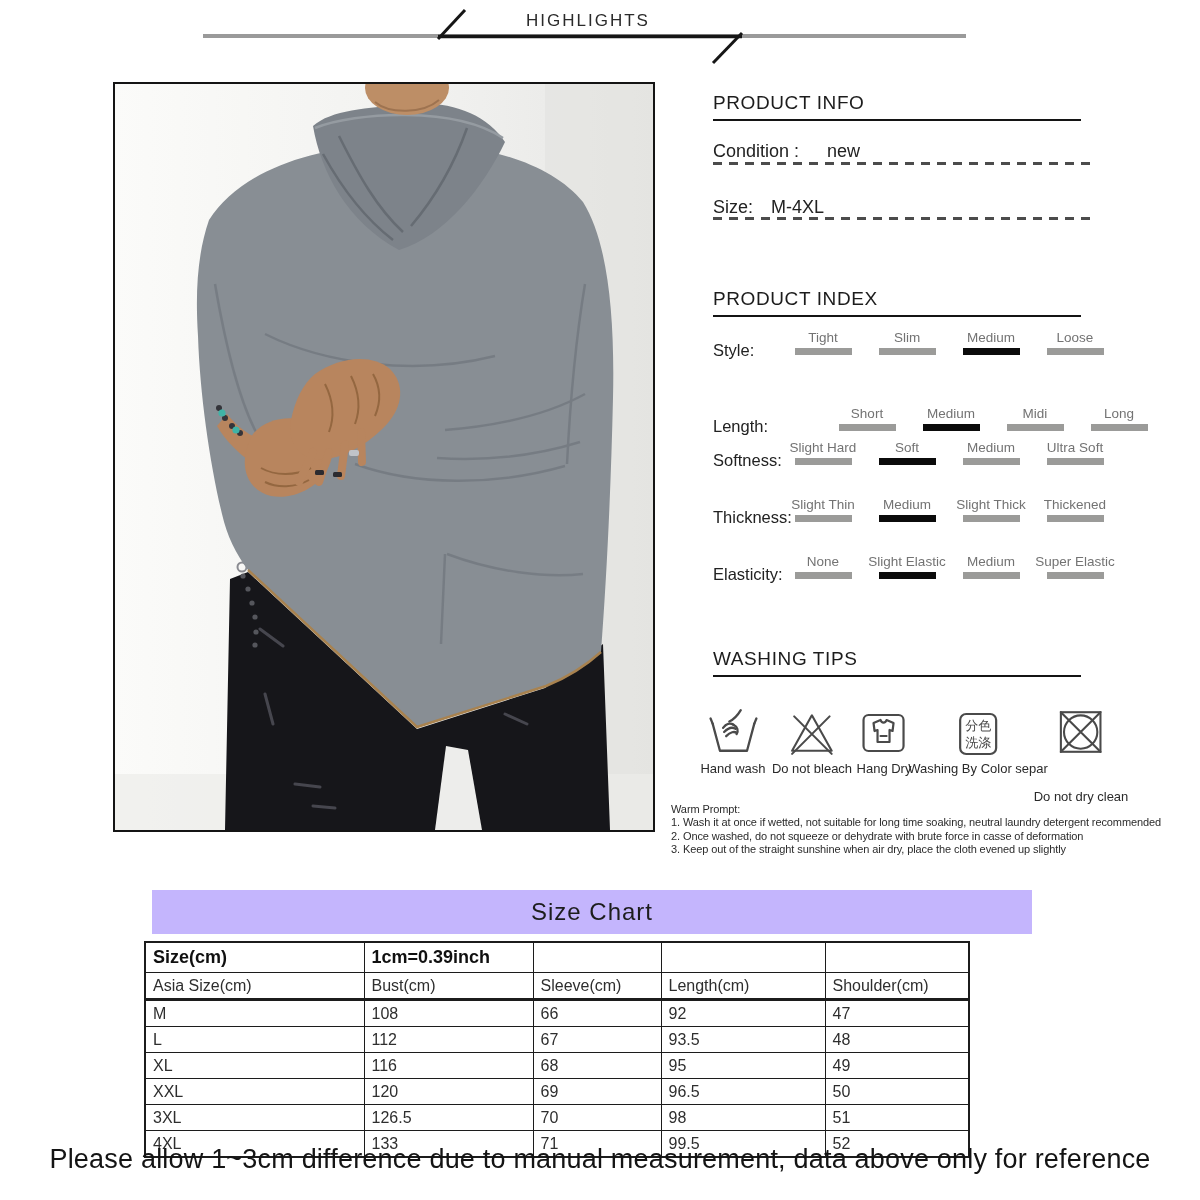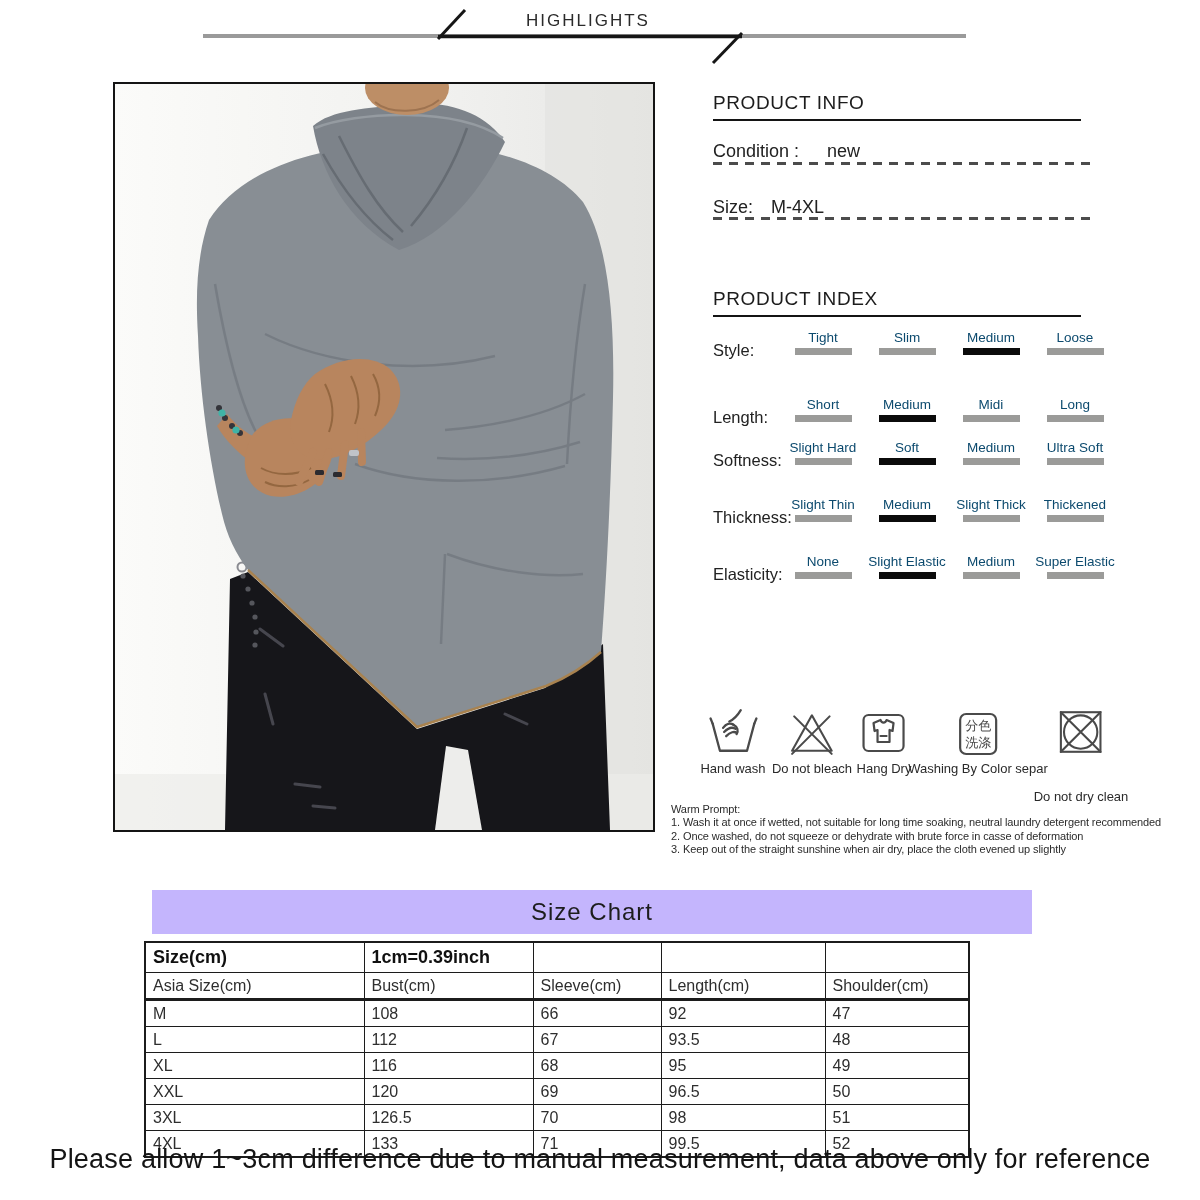--- a/index.html
+++ b/index.html
@@ -30,28 +30,28 @@
   .info-value{margin-left:28px;}
   #row-size .info-value{margin-left:18px;}
   .dash-line{position:absolute;left:713px;width:378px;height:3px;
         background:repeating-linear-gradient(90deg,#4c4c4c 0 9px,transparent 9px 16px);}
   #dash-1{top:162px;}
   #dash-2{top:217px;}
 
   
   .idx-row{position:absolute;left:713px;width:440px;display:flex;}
   .idx-row:nth-of-type(1){top:330px;}
-  .idx-row:nth-of-type(2){top:397px;}
+  .idx-row:nth-of-type(2){top:406px;gap:44px;}
   .idx-row:nth-of-type(3){top:440px;}
   .idx-row:nth-of-type(4){top:497px;}
   .idx-row:nth-of-type(5){top:554px;}
   .idx-label{width:68px;flex:0 0 68px;padding-top:11px;font-size:16.5px;color:#222;white-space:nowrap;}
   .idx-opts{display:flex;margin-left:0px;}
   .opt{width:84px;flex:0 0 84px;display:flex;flex-direction:column;align-items:center;}
-  .opt-label{font-size:13.5px;color:#0c4a6e;white-space:nowrap;line-height:15px;}
+  .opt-label{font-size:13.5px;color:#737373;white-space:nowrap;line-height:15px;}
   .opt-bar{width:57px;height:7px;margin-top:3px;background:#9b9b99;}
   .opt-bar.sel{background:#0b0b0b;}
 
   
   .wash-cell{position:absolute;top:701px;transform:translateX(-50%);display:flex;
         flex-direction:column;align-items:center;}
   .wash-icon-box{height:56px;display:flex;align-items:flex-end;justify-content:center;}
   .wash-label{margin-top:4px;font-size:13px;color:#2a2a2a;white-space:nowrap;}
   #wc1{left:733px;} #wc2{left:812px;} #wc3{left:884px;} #wc4{left:978px;} #wc5{left:1081px;gap:28px;}
 
@@ -281,20 +281,21 @@
             <div class="opt-bar"></div>
           </div>
           <div class="opt">
             <div class="opt-label">Super Elastic</div>
             <div class="opt-bar"></div>
           </div>
         </div>
       </div>
     </div>
 
+  <div class="sec-title" id="washing-title">WASHING TIPS</div>
 
   <div class="wash-cell" id="wc1">
     <div class="wash-icon-box">
       <svg width="50" height="50" viewBox="0 0 48 48" fill="none" stroke="#4a4a4a" stroke-width="2.2" stroke-linecap="round" stroke-linejoin="round">
         <path d="M4,16 L11,42 L37,42 L44,16"></path>
         <path d="M4,16 L2,11 M44,16 L46,11"></path>
         <path d="M31,3 C28,8 24,12 20,14"></path>
         <path d="M14,20 C17,16 21,15 24,17"></path>
         <path d="M15,24 C19,20 23,19 26,21"></path>
         <path d="M17,28 C21,24 25,23 27,25"></path>

